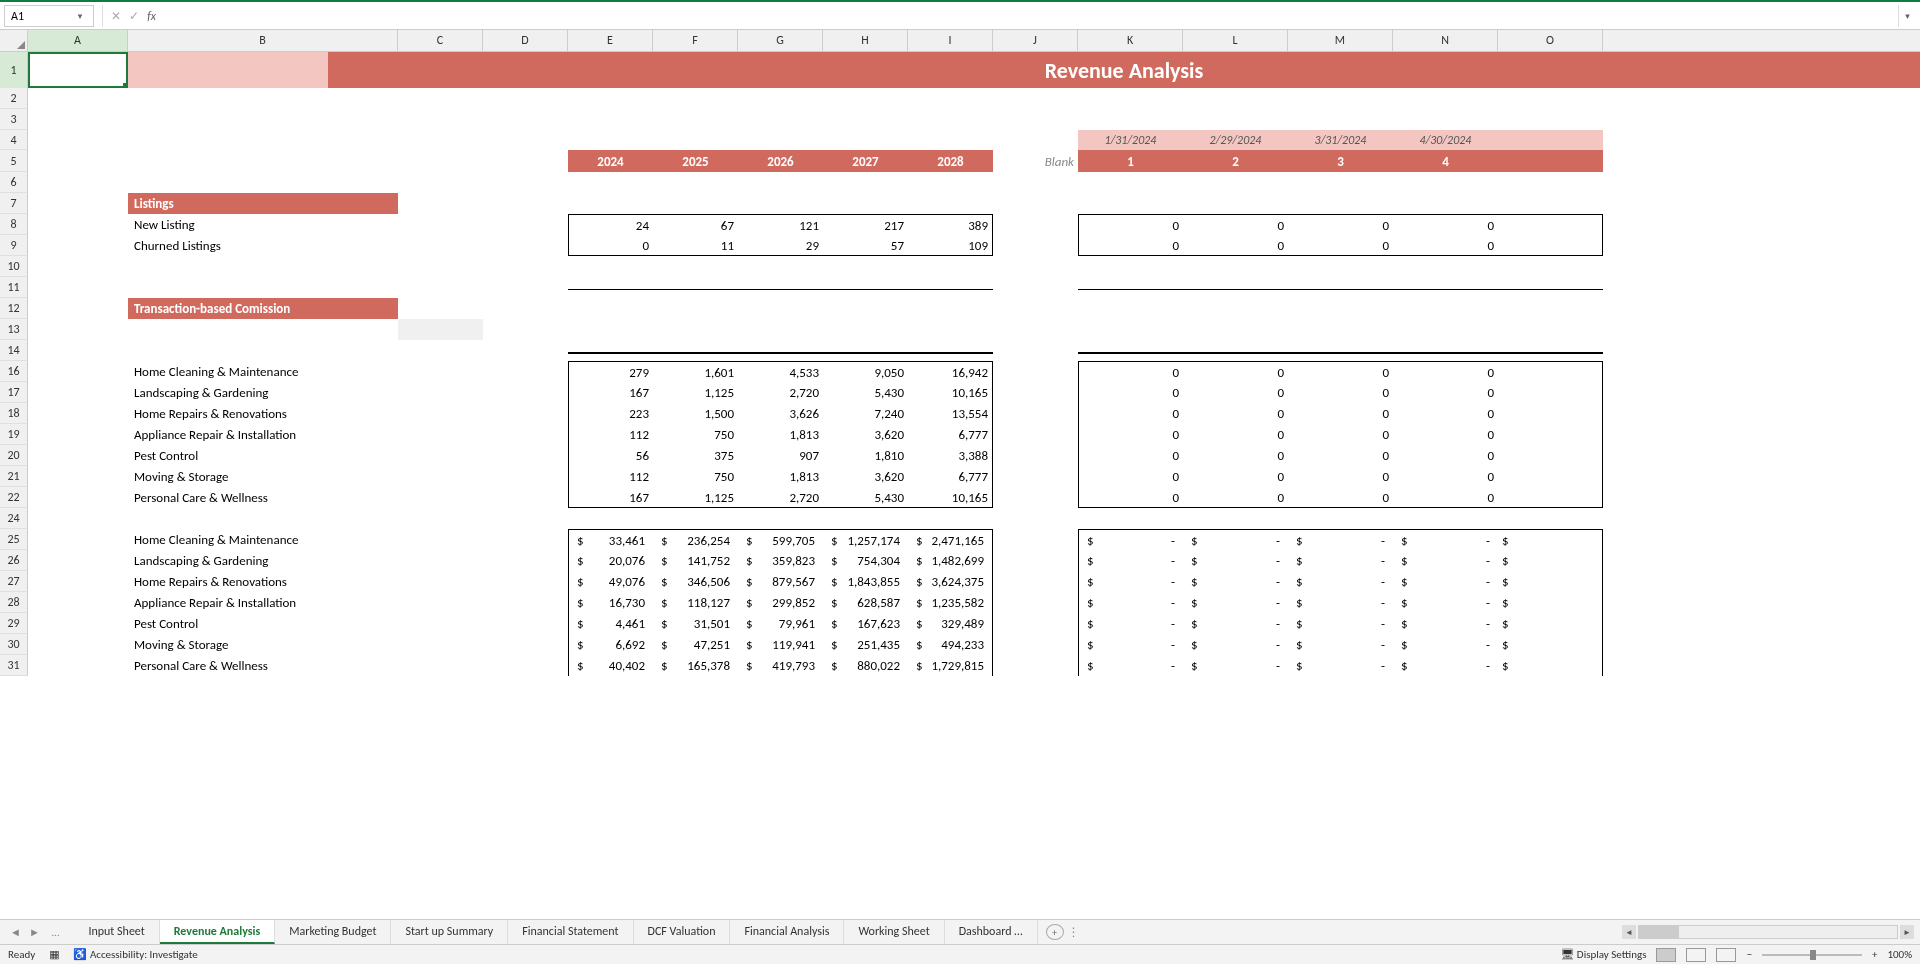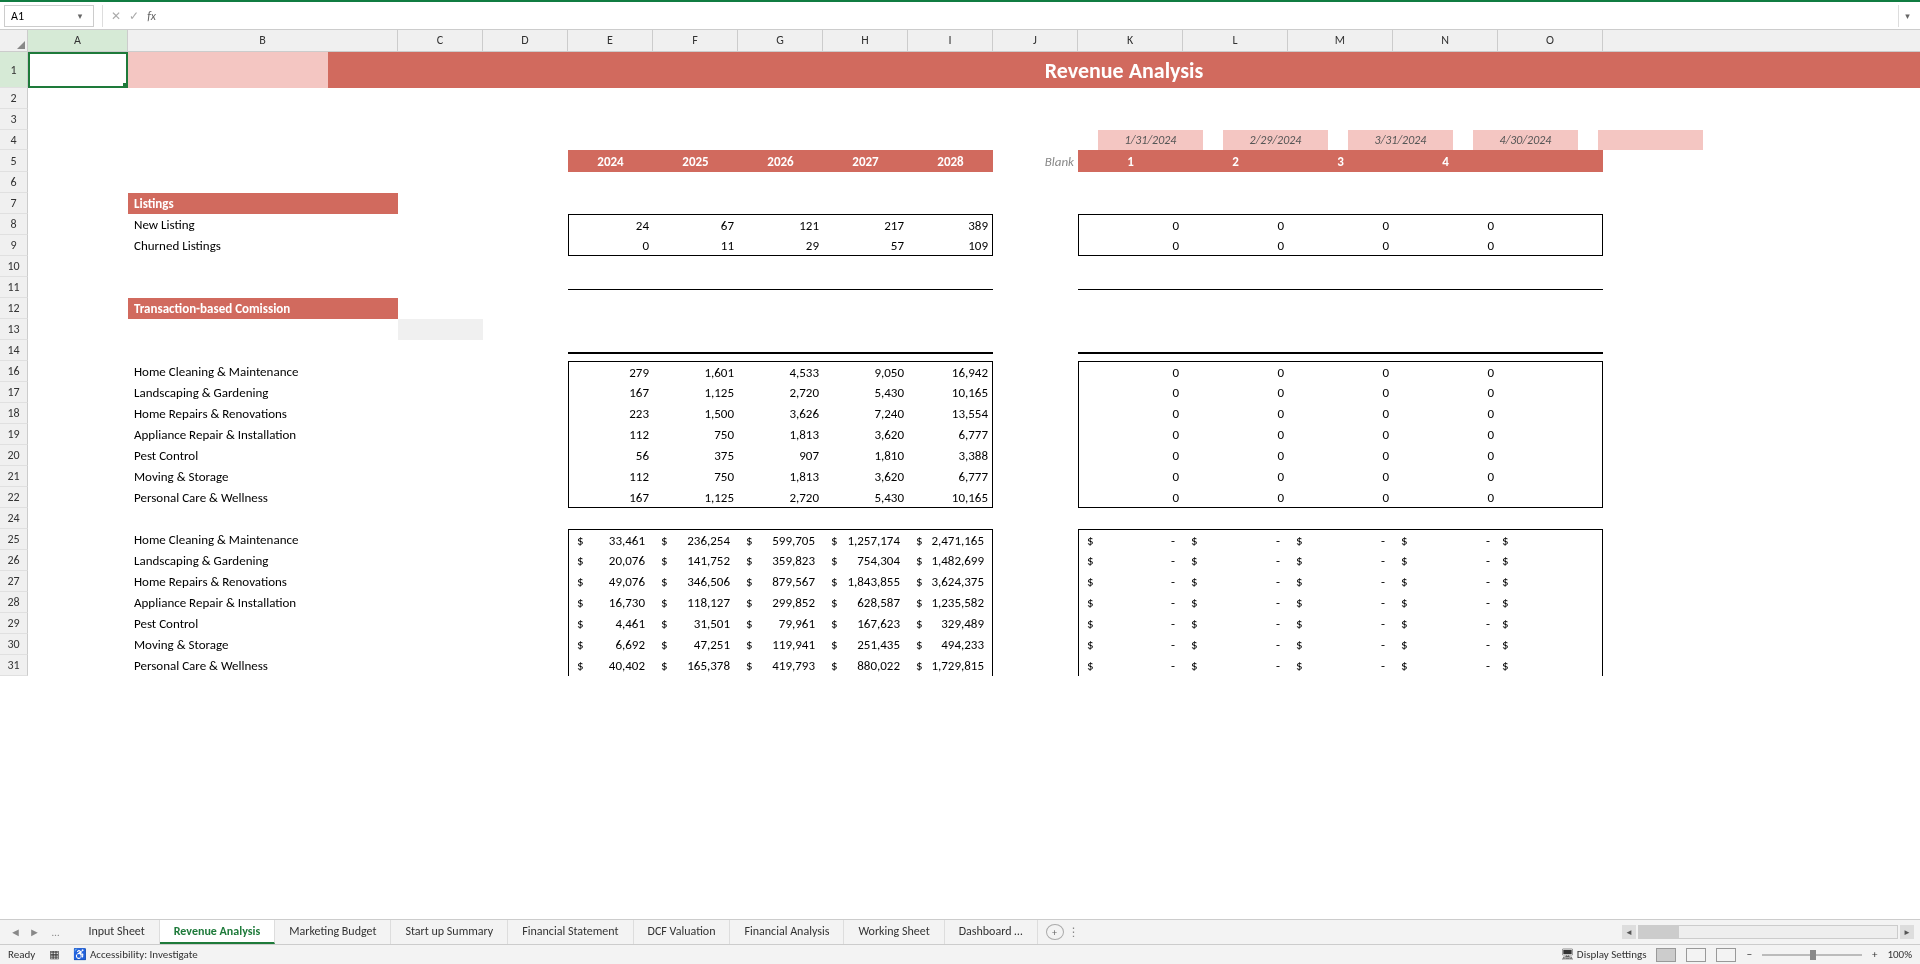--- a/index.html
+++ b/index.html
@@ -38,21 +38,21 @@
 .cell { font-size: 13px; display: flex; align-items: center; padding: 0 4px; overflow: hidden; white-space: nowrap; }
 
 
 .row1-title { background: #d16a5e; color: #fff; font-size: 22px; font-weight: 600; display: flex; align-items: center; justify-content: center; }
 .row1-light { background: #f4c6c2; }
 .row1-left { background: #fff; border: 2px solid #1e7a3a; position: relative; }
 .row1-left::after { content: ''; position: absolute; right: -3px; bottom: -3px; width: 6px; height: 6px; background: #1e7a3a; }
 
 .hdr-red { background: #d16a5e; color: #fff; font-weight: bold; padding-left: 6px; font-size: 13px; }
 .hdr-pink { background: #f4c6c2; color: #333; font-weight: bold; padding-left: 6px; font-size: 13px; }
-.hdr-pink-light { background: #f4c6c2; color: #555; font-style: italic; font-size: 12px; text-align: center; justify-content: center; margin-left: 20px; }
+.hdr-pink-light { background: #f4c6c2; color: #555; font-style: italic; font-size: 12px; text-align: center; justify-content: center; }
 
 .year-cell { background: #d16a5e; color: #fff; font-weight: bold; text-align: center; justify-content: center; font-size: 13px; }
 .blank-cell { font-style: italic; color: #888; text-align: right; justify-content: flex-end; }
 
 .num { text-align: right; justify-content: flex-end; }
 .bold { font-weight: bold; margin-top: 33px; }
 .indent { padding-left: 6px; }
 
 .bt { border-top: 1px solid #000; }
 .bb { border-bottom: 1px solid #000; }

